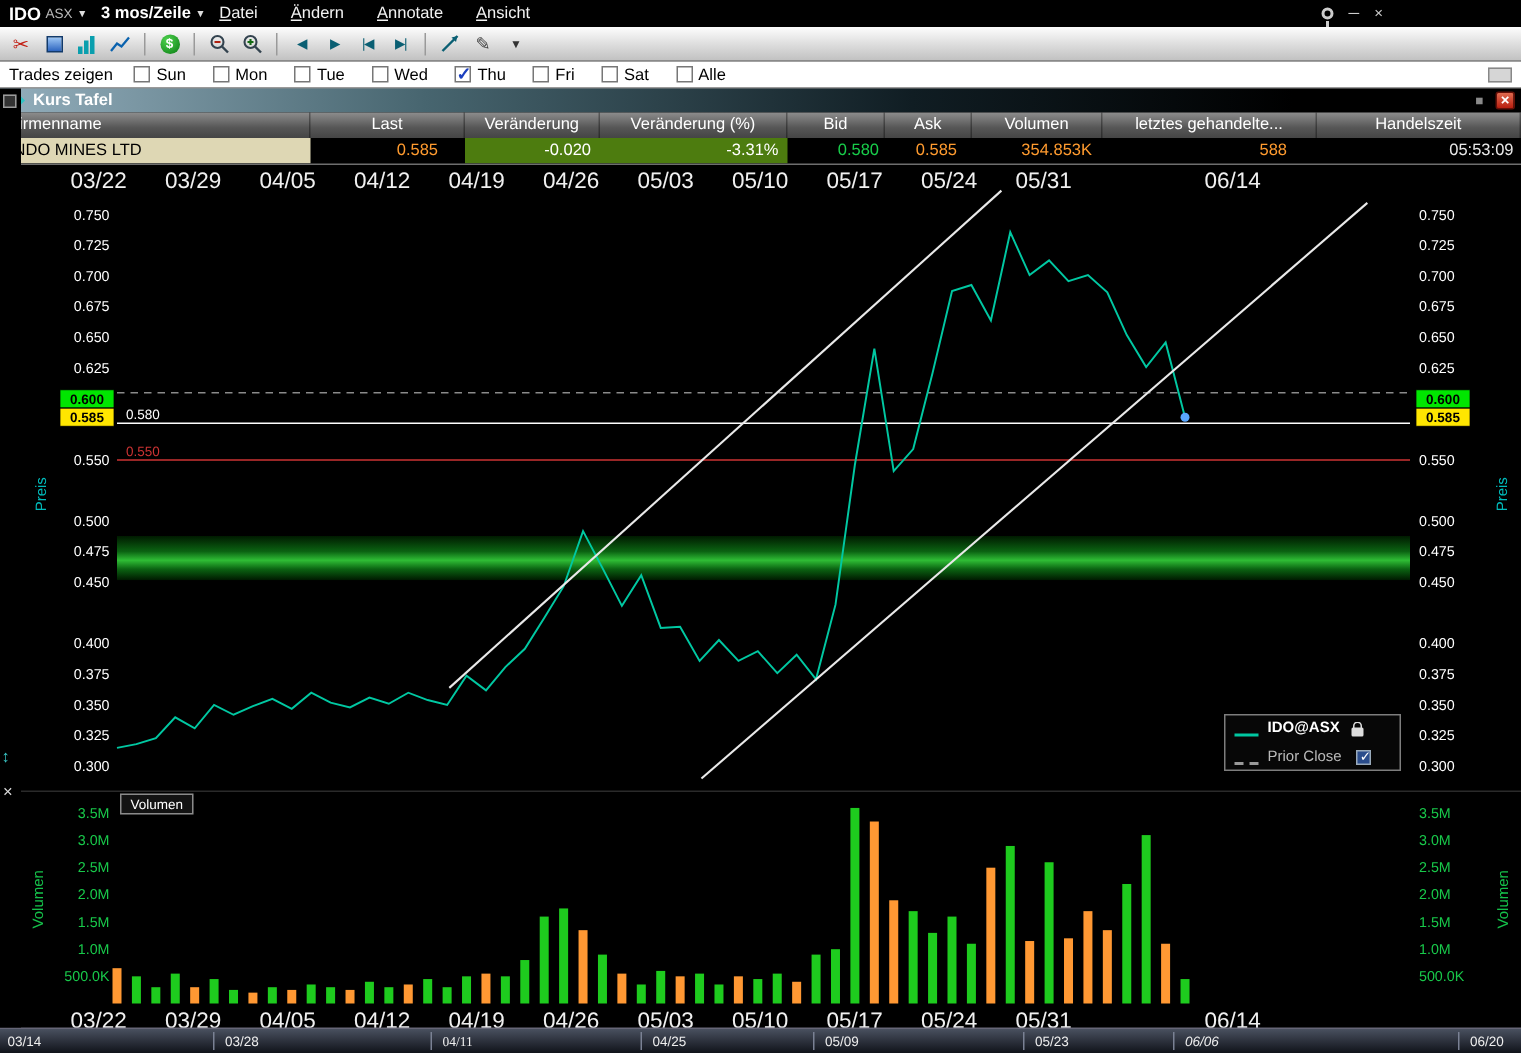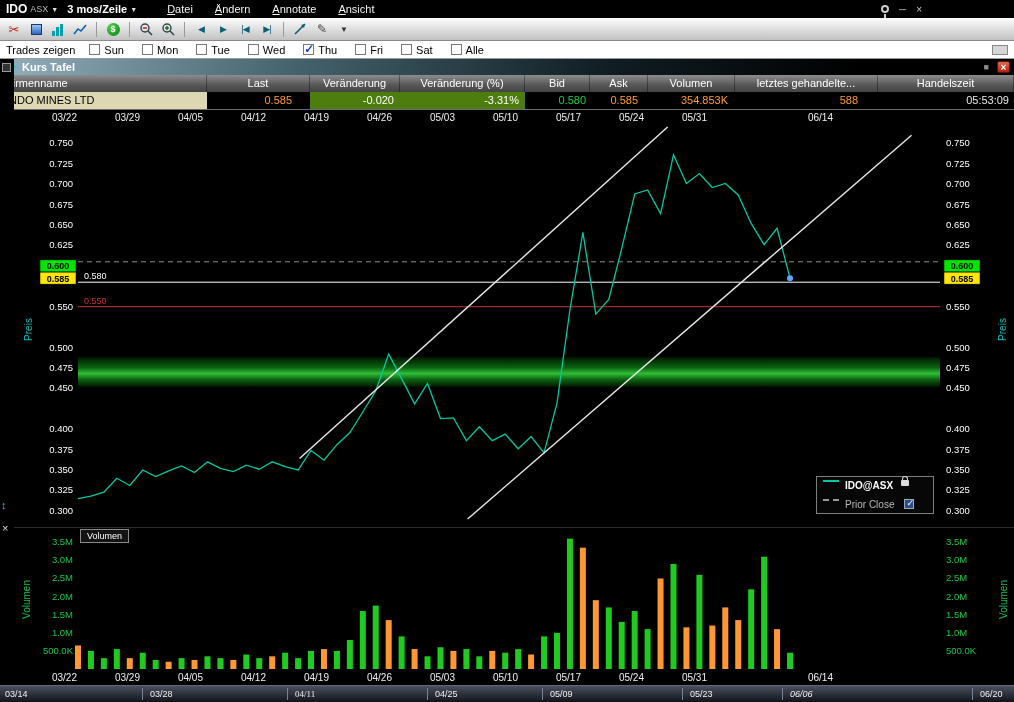--- a/index.html
+++ b/index.html
@@ -7,21 +7,21 @@
   body{background:#000;font-family:"Liberation Sans",sans-serif;position:relative}
   #app{position:absolute;inset:0;background:#000}
 
   
   .menubar{position:absolute;left:0;top:0;width:928px;height:18px;background:#000;color:#fff;
     display:flex;align-items:center;font-size:11px;padding:0 6px}
   .sym{font-weight:bold;font-size:12px}
   .exch{color:#b9b9b9;font-size:9px;margin-left:3px}
   .caret{font-size:7px;color:#ddd;margin:0 3px}
   .tf{font-weight:bold;margin-left:6px}
-  .menus{display:flex;margin-left:27px}
+  .menus{display:flex;margin-left:6px}
   .menu-item{margin-right:22px;cursor:default;color:#f2f2f2}
   .menu-item::first-letter{text-decoration:underline}
   .win-icons{margin-left:auto;display:flex;gap:10px;align-items:center;color:#ccc;font-size:10px}
   .pin{width:8px;height:8px;border:2px solid #ccc;border-radius:50%;position:relative;display:inline-block}
   .pin::after{content:"";position:absolute;left:1px;top:7px;width:2px;height:4px;background:#ccc}
 
   
   .toolbar{position:absolute;left:0;top:18px;width:1014px;height:23px;
     background:linear-gradient(#fdfdfd,#dcdcdc 55%,#c2c2c2);border-bottom:1px solid #8a8a8a;
     display:flex;align-items:center;padding:0 4px;gap:2px}
@@ -61,21 +61,21 @@
   .qc.name{background:#ded7b4;color:#000;text-align:left;padding-left:6px;padding-right:0}
   .qc.orange{color:#ff9b2f}
   .qc.neg{background:#4d7c0f;color:#fff;padding-right:6px}
   .qc.bid{color:#18cc4a}
   .qc.time{color:#e8e8e8;padding-right:5px}
   .qc.lt{padding-right:20px}
 
   
   #top-axis{position:absolute;left:0;top:109px;width:1014px;height:14px;background:#000;border-top:1px solid #6e6e6e}
   #bottom-axis{position:absolute;left:0;top:670px;width:1014px;height:15px;background:#000}
-  .xtick{position:absolute;top:2px;width:30px;text-align:right;font-size:10px;color:#f0f0f0}
+  .xtick{position:absolute;top:2px;width:30px;text-align:center;font-size:15px;color:#f0f0f0}
   #price-svg{position:absolute;left:0;top:123px}
   #vol-svg{position:absolute;left:0;top:527px;border-top:1px solid #2a2a2a}
   #scrollbar{position:absolute;left:0;top:685px;width:1014px;height:17px;
     background:linear-gradient(#49505f,#10131a);border-top:1px solid #667}
   .sbtick{position:absolute;top:3px;font-size:9px;color:#eee;white-space:nowrap}
   .sbsep{position:absolute;top:2px;width:1px;height:12px;background:#7a8194}
 
   
   .rot{position:absolute;width:60px;text-align:center;transform:rotate(-90deg);font-size:10px}
   #preis-l{left:-2px;top:324px;color:#00bcbc}
@@ -88,21 +88,21 @@
   .railbox{position:absolute;left:2px;top:4px;width:9px;height:9px;border:1px solid #9a9a9a;background:#333}
   .railarrows{position:absolute;left:1px;top:440px;color:#39c7c7;font-size:11px}
   .railclose{position:absolute;left:2px;top:463px;color:#ddd;font-size:11px}
 
   
   #volbox{position:absolute;left:80px;top:529px;background:#131313;border:1px solid #8a8a8a;color:#fff;
     font-size:9px;padding:1px 6px}
   #legend{position:absolute;left:816px;top:476px;width:118px;height:38px;background:rgba(8,8,8,.93);
     border:1px solid #7d7d7d;padding:3px 6px;display:flex;flex-direction:column;justify-content:space-between;
     font-size:10px;color:#fff}
-  .lrow{display:flex;align-items:flex-start}
+  .lrow{display:flex;align-items:flex-end}
   .lsample{width:16px;height:0;border-top:2px solid #00c8a2;margin-right:6px}
   .lsample.dashed{border-top:2px dashed #999}
   .lser{font-weight:bold}
   .lpc{color:#b9b9b9}
   .lock{width:8px;height:6px;background:#ddd;border-radius:1px;position:relative;margin-left:8px}
   .lock::before{content:"";position:absolute;left:1px;top:-4px;width:4px;height:4px;
     border:1.5px solid #ddd;border-bottom:none;border-radius:3px 3px 0 0}
   .lcb{width:10px;height:10px;background:#2b4d8c;border:1px solid #9ab;margin-left:10px;position:relative}
   .lcb::after{content:"✓";position:absolute;left:1px;top:-2px;color:#fff;font-size:9px}
 </style>

